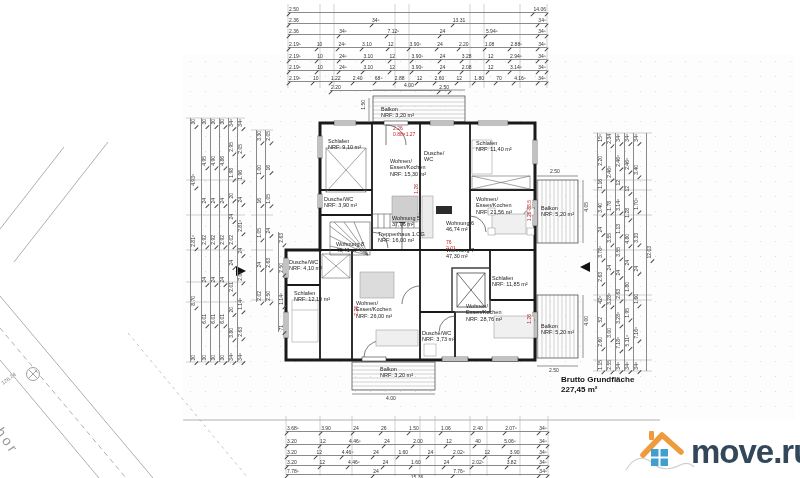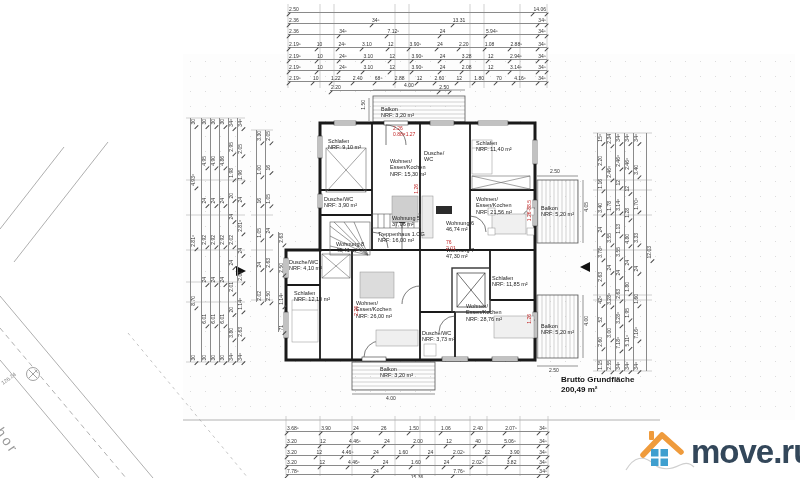--- a/index.html
+++ b/index.html
@@ -574,21 +574,21 @@
 
   <div class="mdim" style="left:404px;top:83px">4.00</div>
   <div class="mdim vert" style="left:361px;top:100px">1.50</div>
   <div class="mdim" style="left:550px;top:169px">2.50</div>
   <div class="mdim vert" style="left:584px;top:202px">4.05</div>
   <div class="mdim vert" style="left:584px;top:316px">4.00</div>
   <div class="mdim" style="left:549px;top:368px">2.50</div>
   <div class="mdim" style="left:386px;top:396px">4.00</div>
 
   <div id="brutto">Brutto Grundfläche
-200,49 m²</div>
+227,45 m²</div>
 
   <div id="street">shor</div>
   <div id="marker-text">126.24</div>
 
   <div id="logo">
     <span>
       <svg width="46" height="44">
         <rect x="9" y="3" width="5" height="9" rx="1" fill="#ef9b3c"></rect>
         <path d="M3,27 L22,7 L41,24" stroke="#ef9b3c" stroke-width="5.5" fill="none" stroke-linecap="round" stroke-linejoin="round"></path>
         <rect x="11" y="21" width="7.5" height="7.5" fill="#3f9fcf"></rect>

